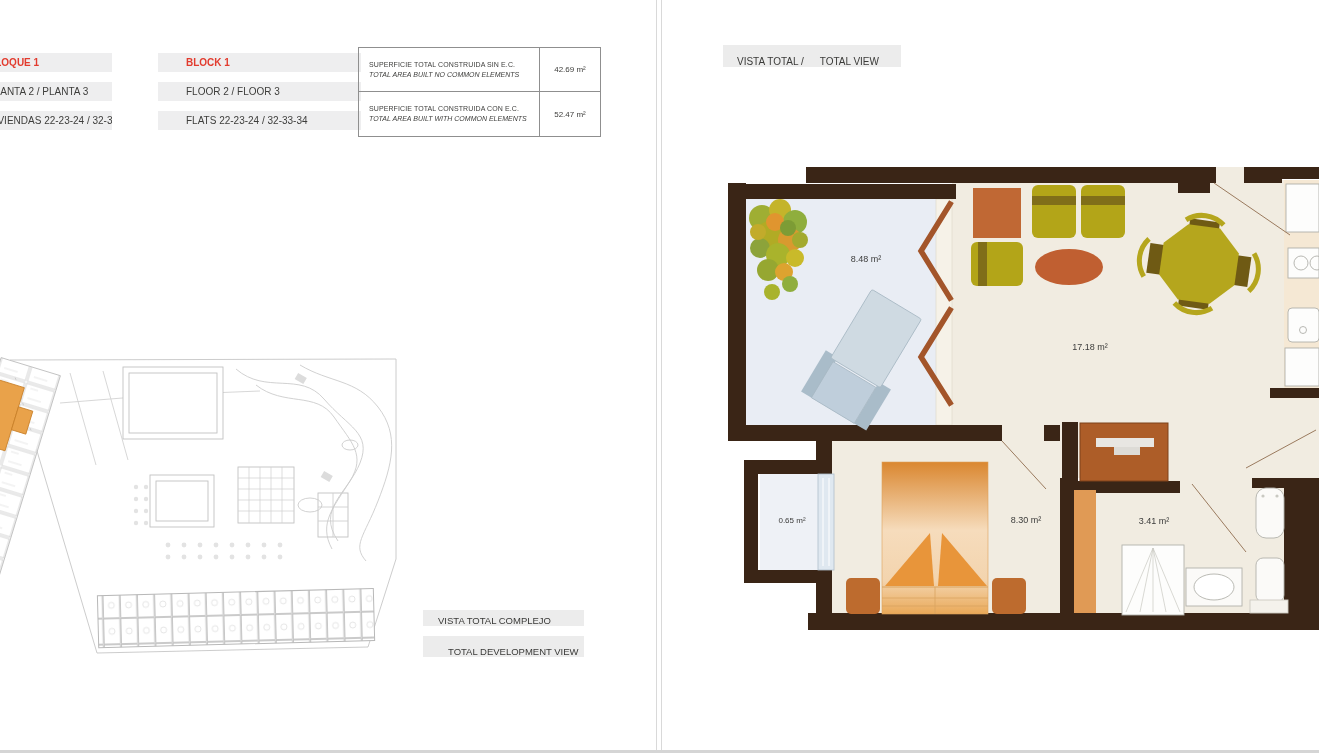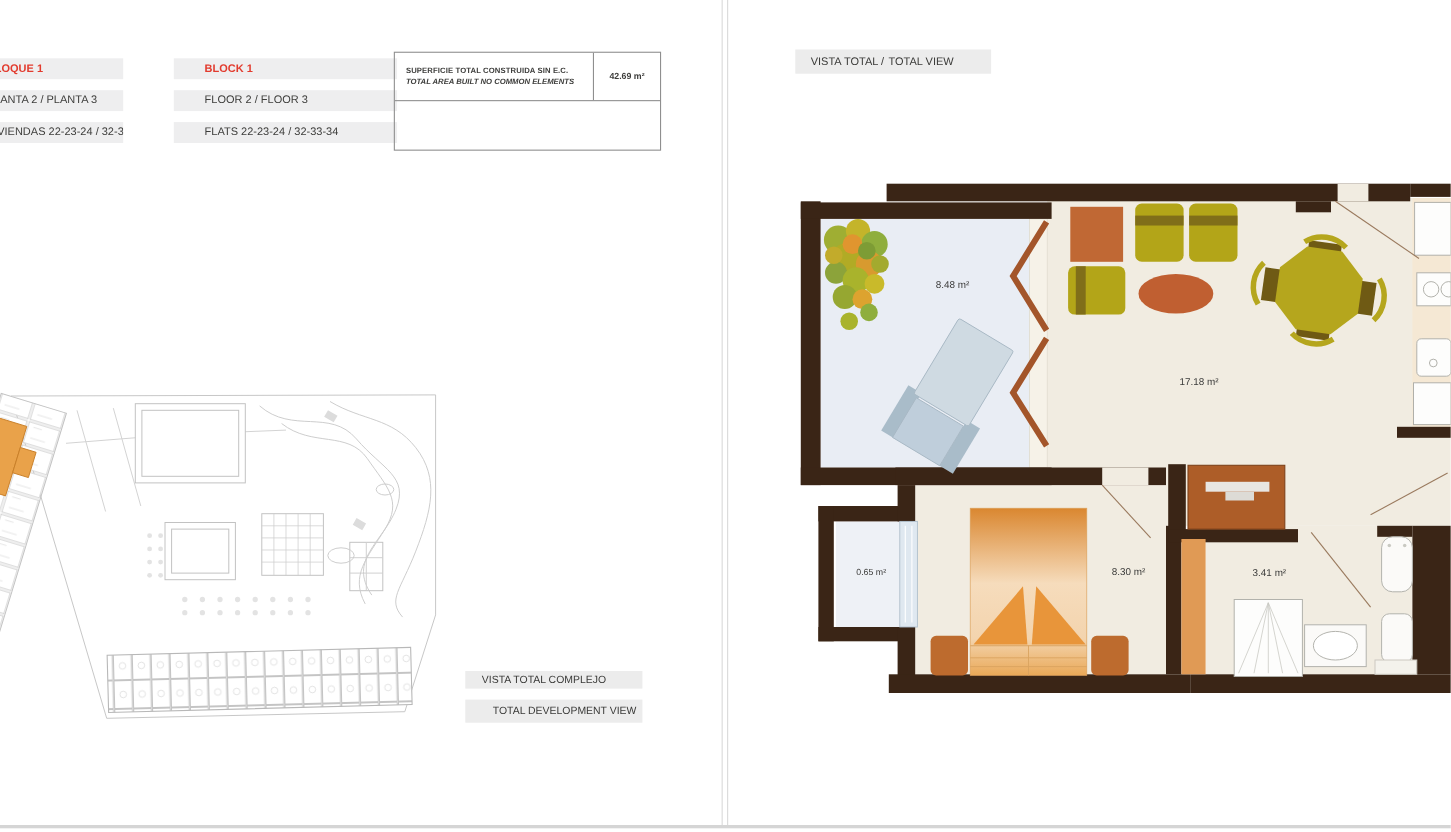--- a/index.html
+++ b/index.html
@@ -9,31 +9,31 @@
   .bar span{display:block;font-size:10px;line-height:19px;color:#3d3d3b;}
   .bar.accent span{color:#e23b2e;font-weight:bold;}
   .es-col{left:-16px;width:128px;height:19px;}
   .es-col span{padding-left:4px;}
   .en-col{left:158px;width:203px;height:19px;}
   .en-col span{padding-left:28px;}
   .r1{top:53px;} .r2{top:82px;} .r3{top:111px;}
 
   .area-table{position:absolute;left:358px;top:47px;width:243px;height:90px;
               border:1px solid #8f8f8f;box-sizing:border-box;}
-  .area-row{position:relative;height:44px;box-sizing:border-box;font-weight:bold;}
+  .area-row{position:relative;height:44px;box-sizing:border-box;}
   .area-row.first{border-bottom:1px solid #8f8f8f;}
   .area-labels{position:absolute;left:0;top:0;width:181px;height:100%;
                border-right:1px solid #8f8f8f;box-sizing:border-box;
                display:flex;flex-direction:column;justify-content:center;padding-left:10px;}
   .area-labels .es{font-size:7px;line-height:10px;letter-spacing:.1px;}
   .area-labels .en{font-size:7px;line-height:10px;font-style:italic;}
   .area-value{position:absolute;left:181px;top:0;right:0;height:100%;
               display:flex;align-items:center;justify-content:center;font-size:8px;}
 
-  .view-bar{position:absolute;background:#ececec;display:flex;align-items:center;}
+  .view-bar{position:absolute;background:#ececec;display:flex;align-items:flex-end;gap:12px;}
   .view-bar .t1{font-size:10px;color:#3a3a38;}
   .view-bar .t2{font-size:10px;color:#3a3a38;margin-left:4px;}
   .rp-header{left:723px;top:45px;width:178px;height:22px;padding-left:14px;box-sizing:border-box;}
   .lp-b1{left:423px;top:610px;width:161px;height:16px;padding-left:15px;box-sizing:border-box;}
   .lp-b2{left:423px;top:636px;width:161px;height:21px;padding-left:25px;box-sizing:border-box;}
   .lp-b1 .t1,.lp-b2 .t1{font-size:9.5px;}
 
   .vline{position:absolute;top:0;width:1px;height:751px;background:#d9d9d9;}
   .hline-bottom{position:absolute;left:0;top:750px;width:1319px;height:3px;background:#d5d5d5;}
 
@@ -66,20 +66,27 @@
       <span>FLATS 22-23-24 / 32-33-34</span>
     </div>
 
   <div class="area-table">
     <div class="area-row first">
       <div class="area-labels">
         <div class="es">SUPERFICIE TOTAL CONSTRUIDA SIN E.C.</div>
         <div class="en">TOTAL AREA BUILT NO COMMON ELEMENTS</div>
       </div>
       <div class="area-value">42.69 m²</div>
+    </div>
+    <div class="area-row">
+      <div class="area-labels">
+        <div class="es">SUPERFICIE TOTAL CONSTRUIDA CON E.C.</div>
+        <div class="en">TOTAL AREA BUILT WITH COMMON ELEMENTS</div>
+      </div>
+      <div class="area-value">52.47 m²</div>
     </div>
   </div>
 
   <div class="view-bar rp-header">
     <span class="t1">VISTA TOTAL /</span>
     <span class="t2">TOTAL VIEW</span>
   </div>
 
   <div class="view-bar lp-b1">
     <span class="t1">VISTA TOTAL COMPLEJO</span>

